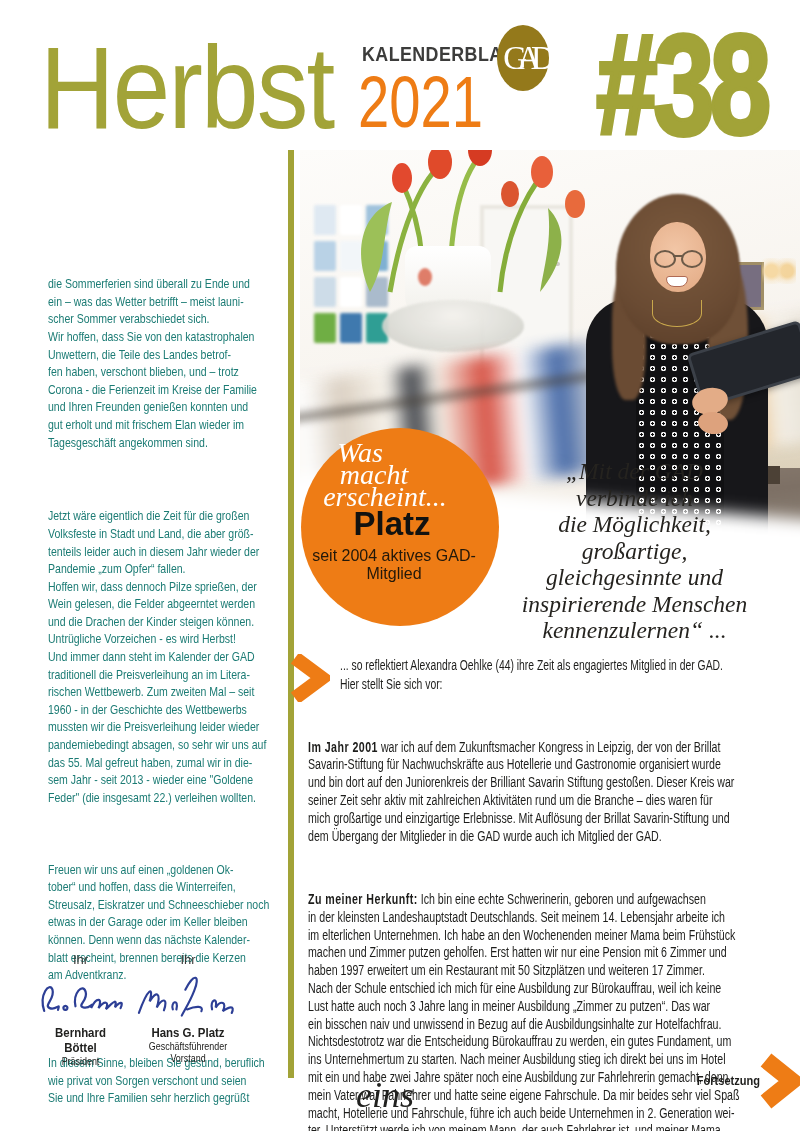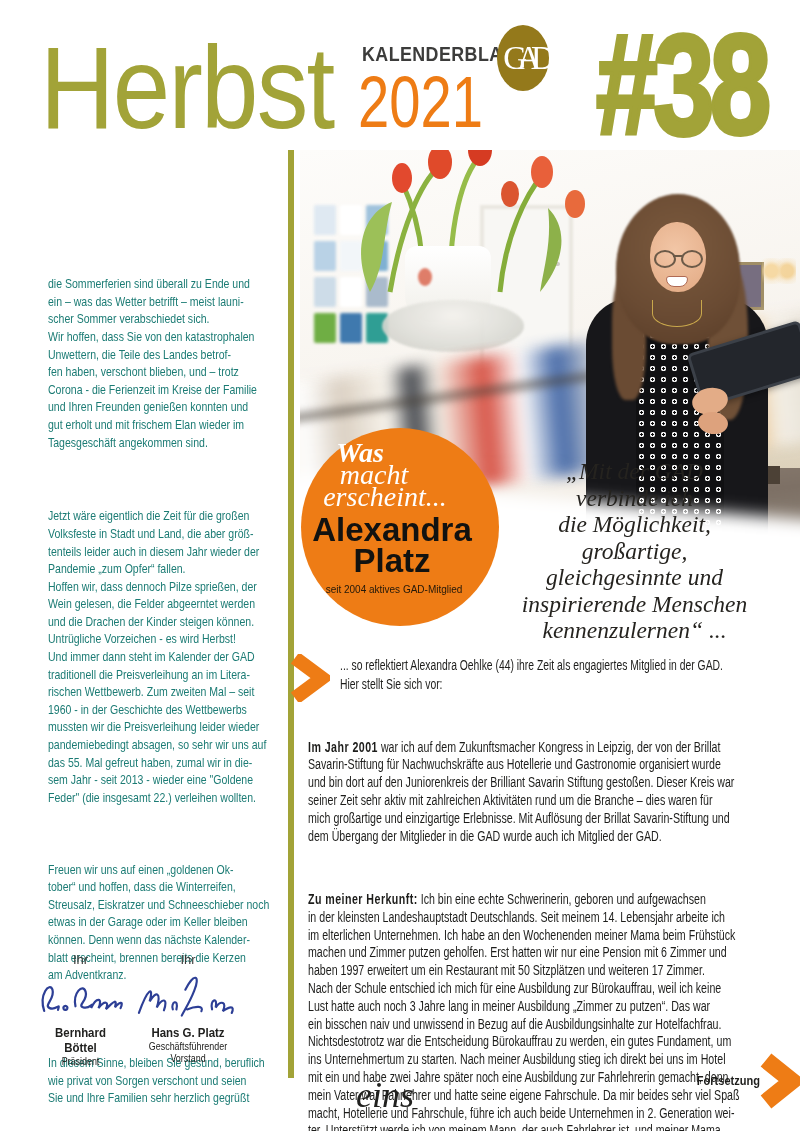--- a/index.html
+++ b/index.html
@@ -82,26 +82,26 @@
   .ph-necklace{left:352px;top:150px;width:48px;height:26px;border:1.6px solid #c9a84c;border-top:none;border-radius:0 0 50% 50%;}
   .ph-tablet{left:392px;top:186px;width:112px;height:50px;background:#23262c;border:3px solid #3b4048;border-radius:6px;
      transform:rotate(-17deg);box-shadow:0 2px 6px rgba(0,0,0,.35);}
   .ph-hand1{left:392px;top:238px;width:36px;height:26px;background:#e3ac87;border-radius:50%;transform:rotate(-12deg);}
   .ph-hand2{left:398px;top:262px;width:30px;height:22px;background:#dda27d;border-radius:50%;transform:rotate(8deg);}
   .ph-wedge{left:-40px;top:322px;width:640px;height:330px;background:#fff;transform:rotate(5deg);transform-origin:0 0;filter:blur(8px);}
   
   .circle{left:301px;top:428px;width:198px;height:198px;border-radius:50%;background:var(--orange);
           z-index:11;text-align:center;padding-top:14px;box-sizing:border-box;}
   .circ-w{font-family:"Liberation Serif",serif;font-style:italic;color:#fff;font-size:28px;line-height:22px;}
-  .circ-w.l1{transform:translateX(-40px);font-weight:bold;}
+  .circ-w.l1{transform:translateX(-40px);}
   .circ-w.l2{transform:translateX(-26px);}
   .circ-w.l3{transform:translateX(-15px);}
   .circ-n{font-size:33px;line-height:31px;font-weight:bold;color:#121210;transform:translateX(-8px);margin-top:6px;}
   .circ-n.n2{margin-top:0;}
-  .circ-c{font-size:10px;color:#22180a;transform:translateX(-6px);margin-top:8px;}
+  .circ-c{font-size:16px;color:#22180a;transform:translateX(-6px);margin-top:8px;}
   .quote{left:462px;top:458px;width:345px;text-align:center;z-index:10;
          font-family:"Liberation Serif",serif;font-style:italic;font-size:23.5px;line-height:26.5px;color:#25231f;}
   
   .chev{left:290px;top:654px;z-index:5;}
   .intro{left:340px;top:656px;width:640px;transform:scaleX(.74);transform-origin:0 0;
          font-size:14px;line-height:19px;color:var(--ink);}
   .article{left:308px;top:703px;width:660px;transform:scaleX(.76);transform-origin:0 0;
            font-size:14px;line-height:17.8px;color:var(--ink);}
   .article p{margin:0;}
   .article p+p{margin-top:10px;}
@@ -257,21 +257,20 @@
     <div class="abs ph-tablet"></div>
     <div class="abs ph-hand1"></div>
     <div class="abs ph-hand2"></div>
     <div class="abs ph-wedge"></div>
   </div>
 
   <div class="abs circle">
     <div class="circ-w l1">Was</div>
     <div class="circ-w l2">macht</div>
     <div class="circ-w l3">erscheint...</div>
-    <div class="circ-n">Alexandra</div>
     <div class="circ-n n2">Platz</div>
     <div class="circ-c">seit 2004 aktives GAD-Mitglied</div>
   </div>
 
   <div class="abs quote pre">„Mit der GAD
 verbinde ich
 die Möglichkeit,
 großartige,
 gleichgesinnte und
 inspirierende Menschen

